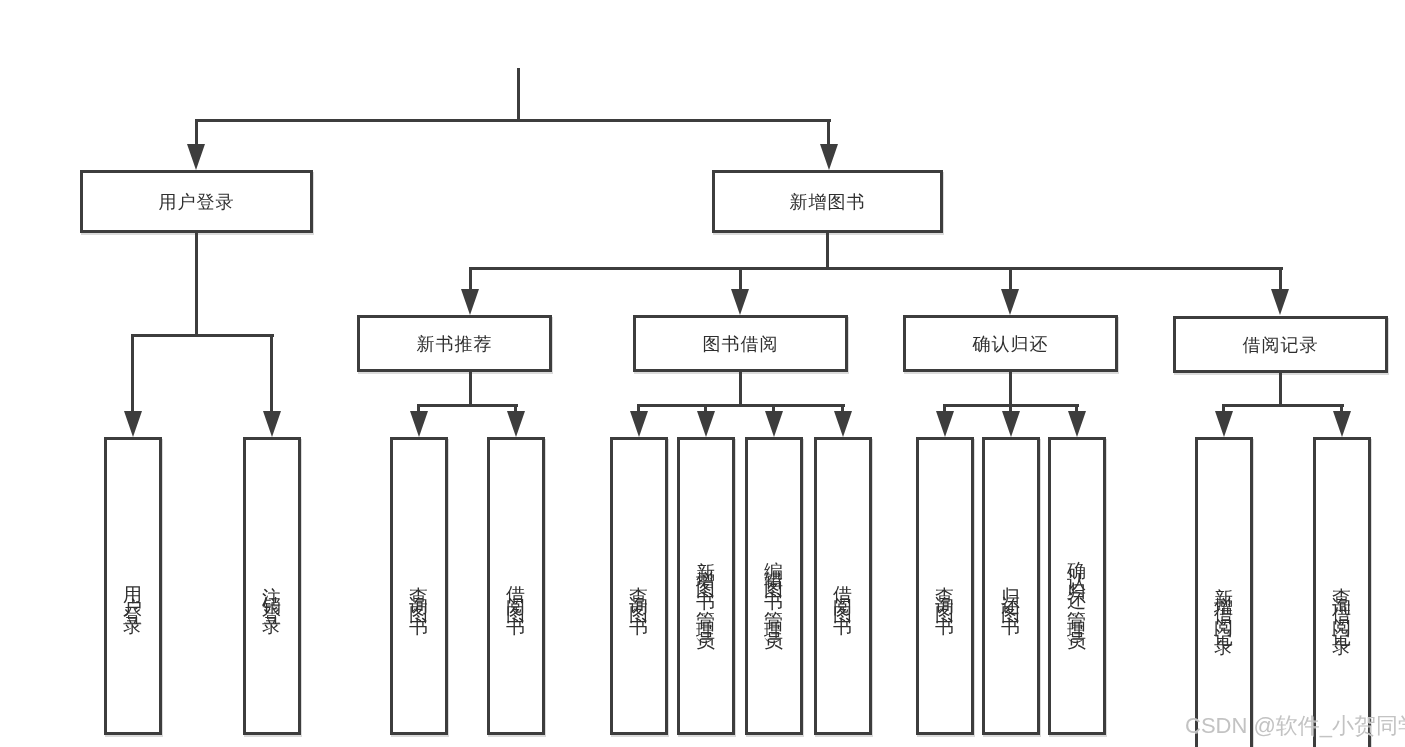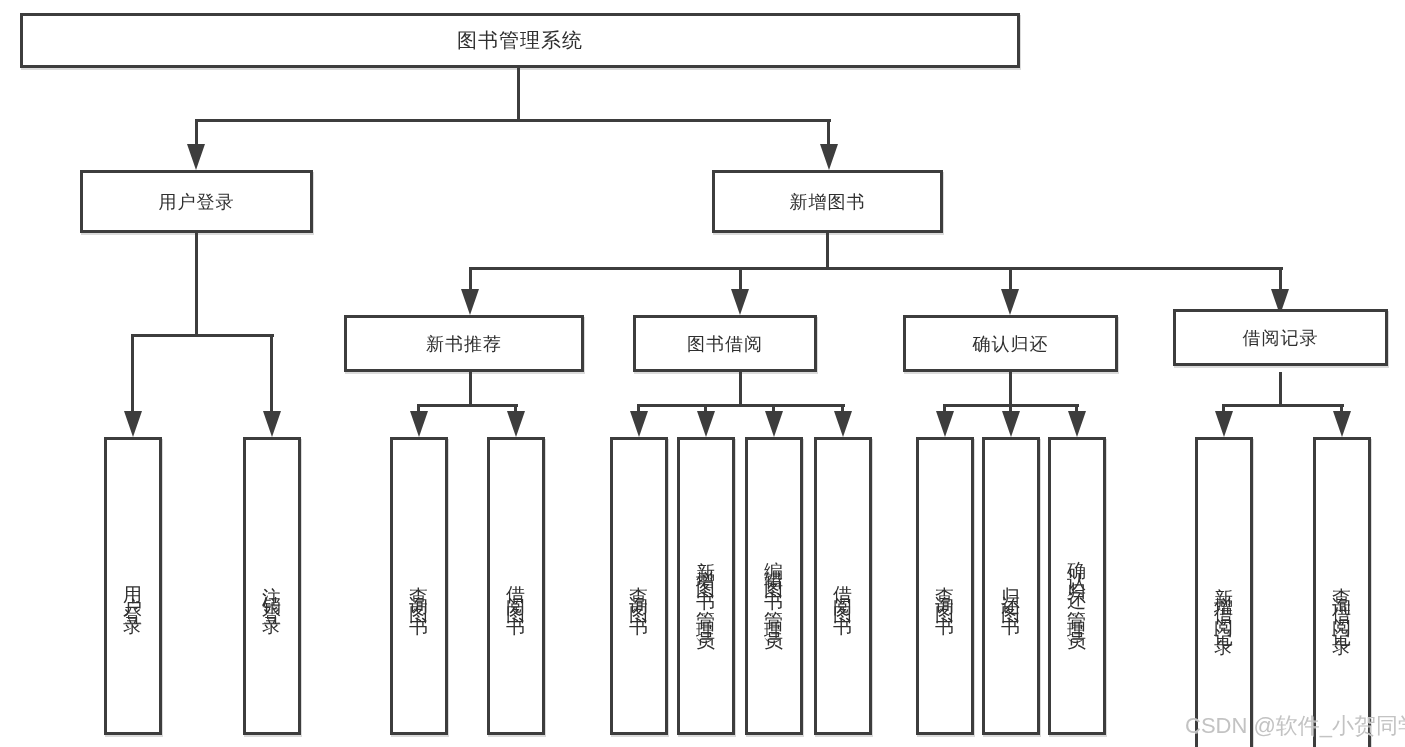--- a/index.html
+++ b/index.html
@@ -57,23 +57,20 @@
     white-space: nowrap;
     z-index: 10;
     text-shadow: 1px 1px 0 rgba(255,255,255,0.55);
   }
 </style>
 </head>
 <body>
 
 <div id="stage">
 
-  <div class="node hdr-root" style="left:20px;top:13px;width:1000px;height:55px">
-    <span>图书管理系统</span>
-  </div>
 
   <div class="line" style="left:517px;top:68px;width:3px;height:54px"></div>
   <div class="line" style="left:195px;top:119px;width:636px;height:3px"></div>
   <div class="line" style="left:195px;top:119px;width:3px;height:27px"></div>
   <div class="arrow" style="left:187px;top:144px"></div>
   <div class="line" style="left:827px;top:119px;width:3px;height:27px"></div>
   <div class="arrow" style="left:820px;top:144px"></div>
 
   <div class="node hdr" style="left:80px;top:170px;width:233px;height:63px">
     <span>用户登录</span>
@@ -93,30 +90,30 @@
   <div class="line" style="left:469px;top:267px;width:814px;height:3px"></div>
   <div class="line" style="left:469px;top:267px;width:3px;height:24px"></div>
   <div class="arrow" style="left:461px;top:289px"></div>
   <div class="line" style="left:739px;top:267px;width:3px;height:24px"></div>
   <div class="arrow" style="left:731px;top:289px"></div>
   <div class="line" style="left:1009px;top:267px;width:3px;height:24px"></div>
   <div class="arrow" style="left:1001px;top:289px"></div>
   <div class="line" style="left:1279px;top:267px;width:3px;height:24px"></div>
   <div class="arrow" style="left:1271px;top:289px"></div>
 
-  <div class="node hdr" style="left:344px;top:315px;width:240px;height:57px">
+  <div class="node hdr" style="left:357px;top:315px;width:195px;height:57px">
     <span>新书推荐</span>
   </div>
-  <div class="node hdr" style="left:633px;top:315px;width:184px;height:57px">
+  <div class="node hdr" style="left:633px;top:315px;width:215px;height:57px">
     <span>图书借阅</span>
   </div>
   <div class="node hdr" style="left:903px;top:315px;width:215px;height:57px">
     <span>确认归还</span>
   </div>
-  <div class="node hdr" style="left:1173px;top:309px;width:215px;height:57px">
+  <div class="node hdr" style="left:1173px;top:316px;width:215px;height:57px">
     <span>借阅记录</span>
   </div>
 
   <div class="line" style="left:469px;top:372px;width:3px;height:35px"></div>
   <div class="line" style="left:417px;top:404px;width:101px;height:3px"></div>
   <div class="line" style="left:417px;top:404px;width:3px;height:10px"></div>
   <div class="arrow" style="left:410px;top:411px"></div>
   <div class="line" style="left:514px;top:404px;width:3px;height:10px"></div>
   <div class="arrow" style="left:507px;top:411px"></div>
 

